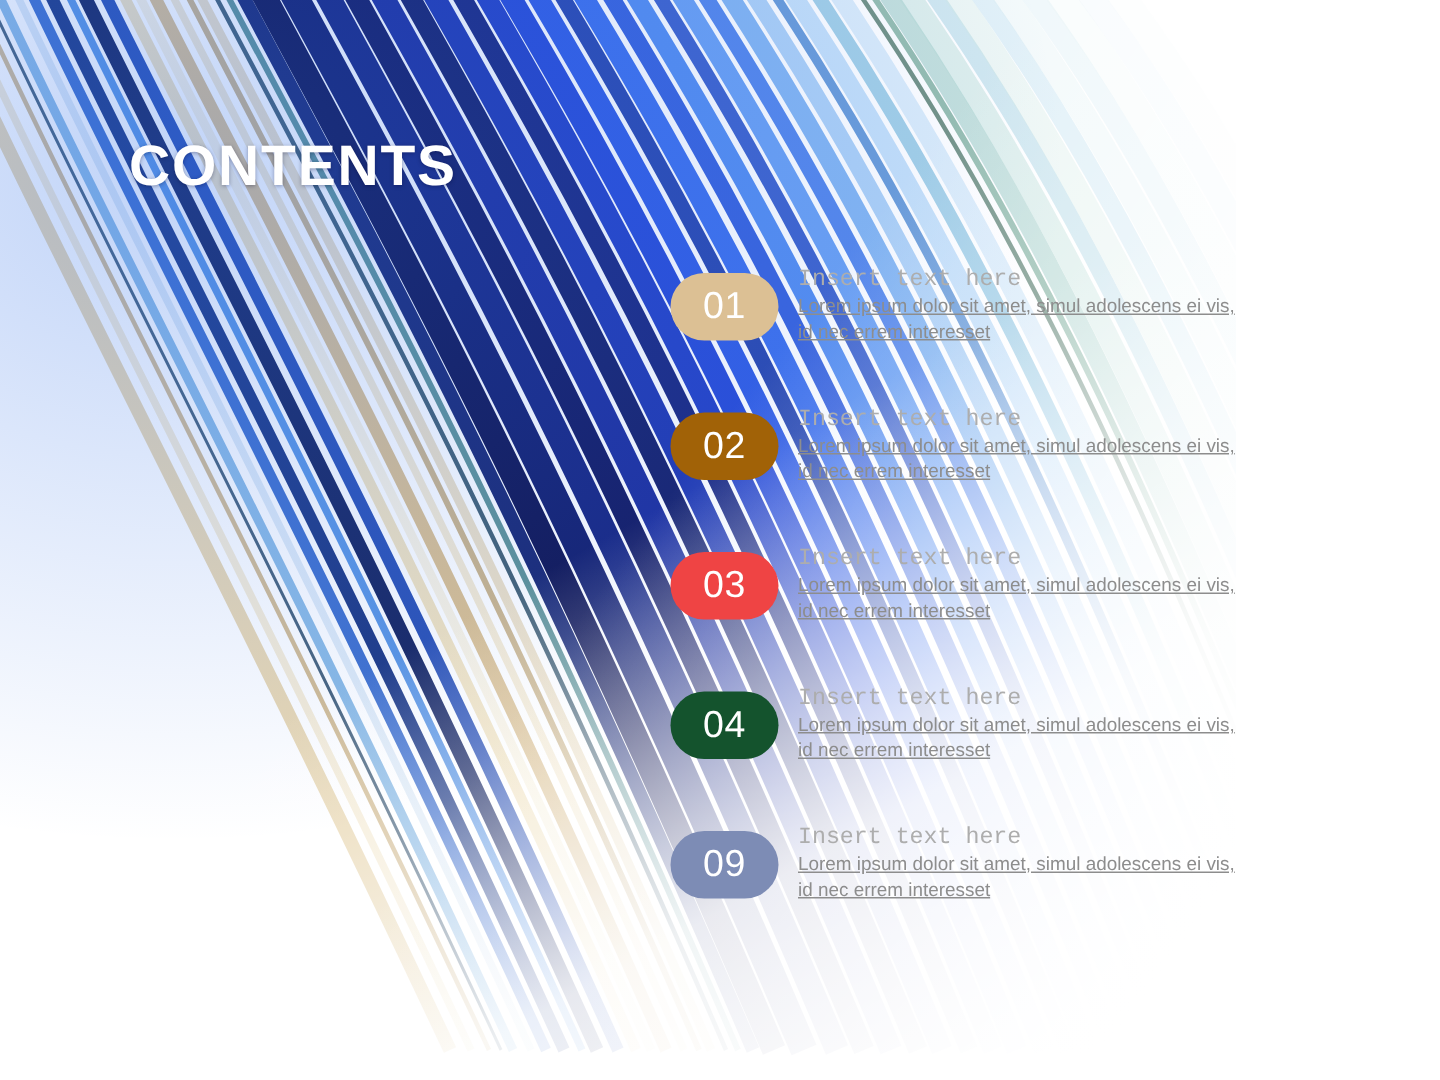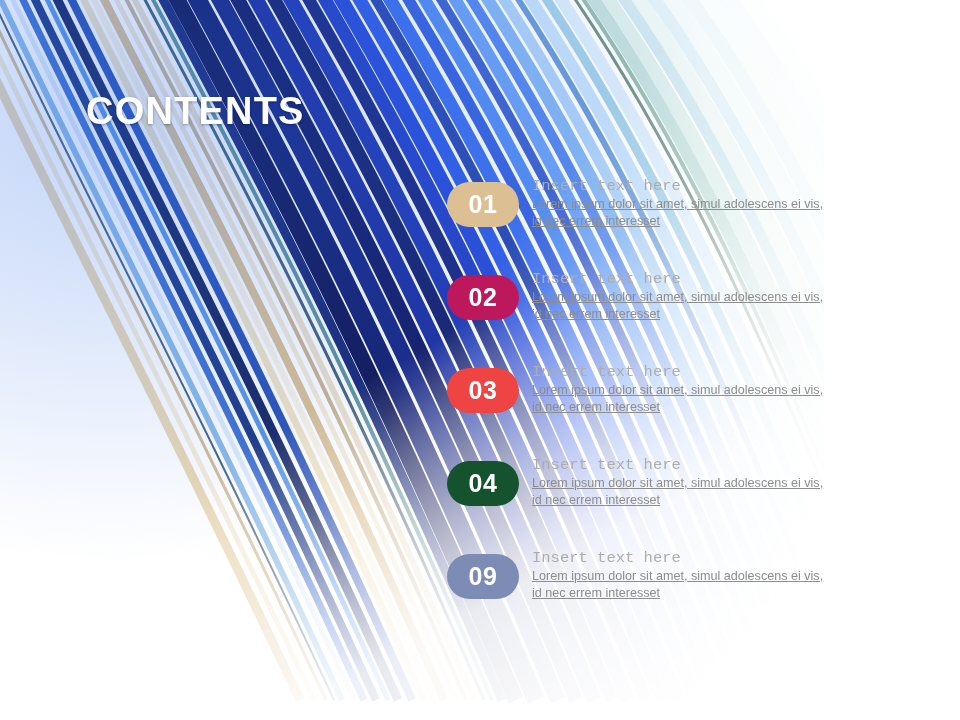--- a/index.html
+++ b/index.html
@@ -63,21 +63,21 @@
     left: 0;
     top: 6px;
     width: 72px;
     height: 45px;
     border-radius: 23px;
     display: flex;
     align-items: center;
     justify-content: center;
     color: #ffffff;
     font-size: 25px;
-    font-weight: bold;
+    font-weight: normal;
     letter-spacing: .5px;
   }
   .item-text {
     position: absolute;
     left: 85px;
     top: 0;
   }
   .item-heading {
     font-size: 15.5px;
     color: #adadad;
@@ -202,21 +202,21 @@
       <div class="badge" style="background: rgb(220, 192, 148);">
         <span>01</span>
       </div>
       <div class="item-text">
         <div class="item-heading" style="color: rgb(173, 173, 173);">Insert text here</div>
         <div class="item-body" style="color: rgb(141, 141, 141);">Lorem ipsum dolor sit amet, simul adolescens ei vis, id nec errem interesset</div>
       </div>
     </div>
 
     <div class="content-item">
-      <div class="badge" style="background: #be185d;">
+      <div class="badge" style="background: #a16207;">
         <span>02</span>
       </div>
       <div class="item-text">
         <div class="item-heading" style="color: rgb(173, 173, 173);">Insert text here</div>
         <div class="item-body" style="color: rgb(141, 141, 141);">Lorem ipsum dolor sit amet, simul adolescens ei vis, id nec errem interesset</div>
       </div>
     </div>
 
     <div class="content-item">
       <div class="badge" style="background: #ef4444;">

